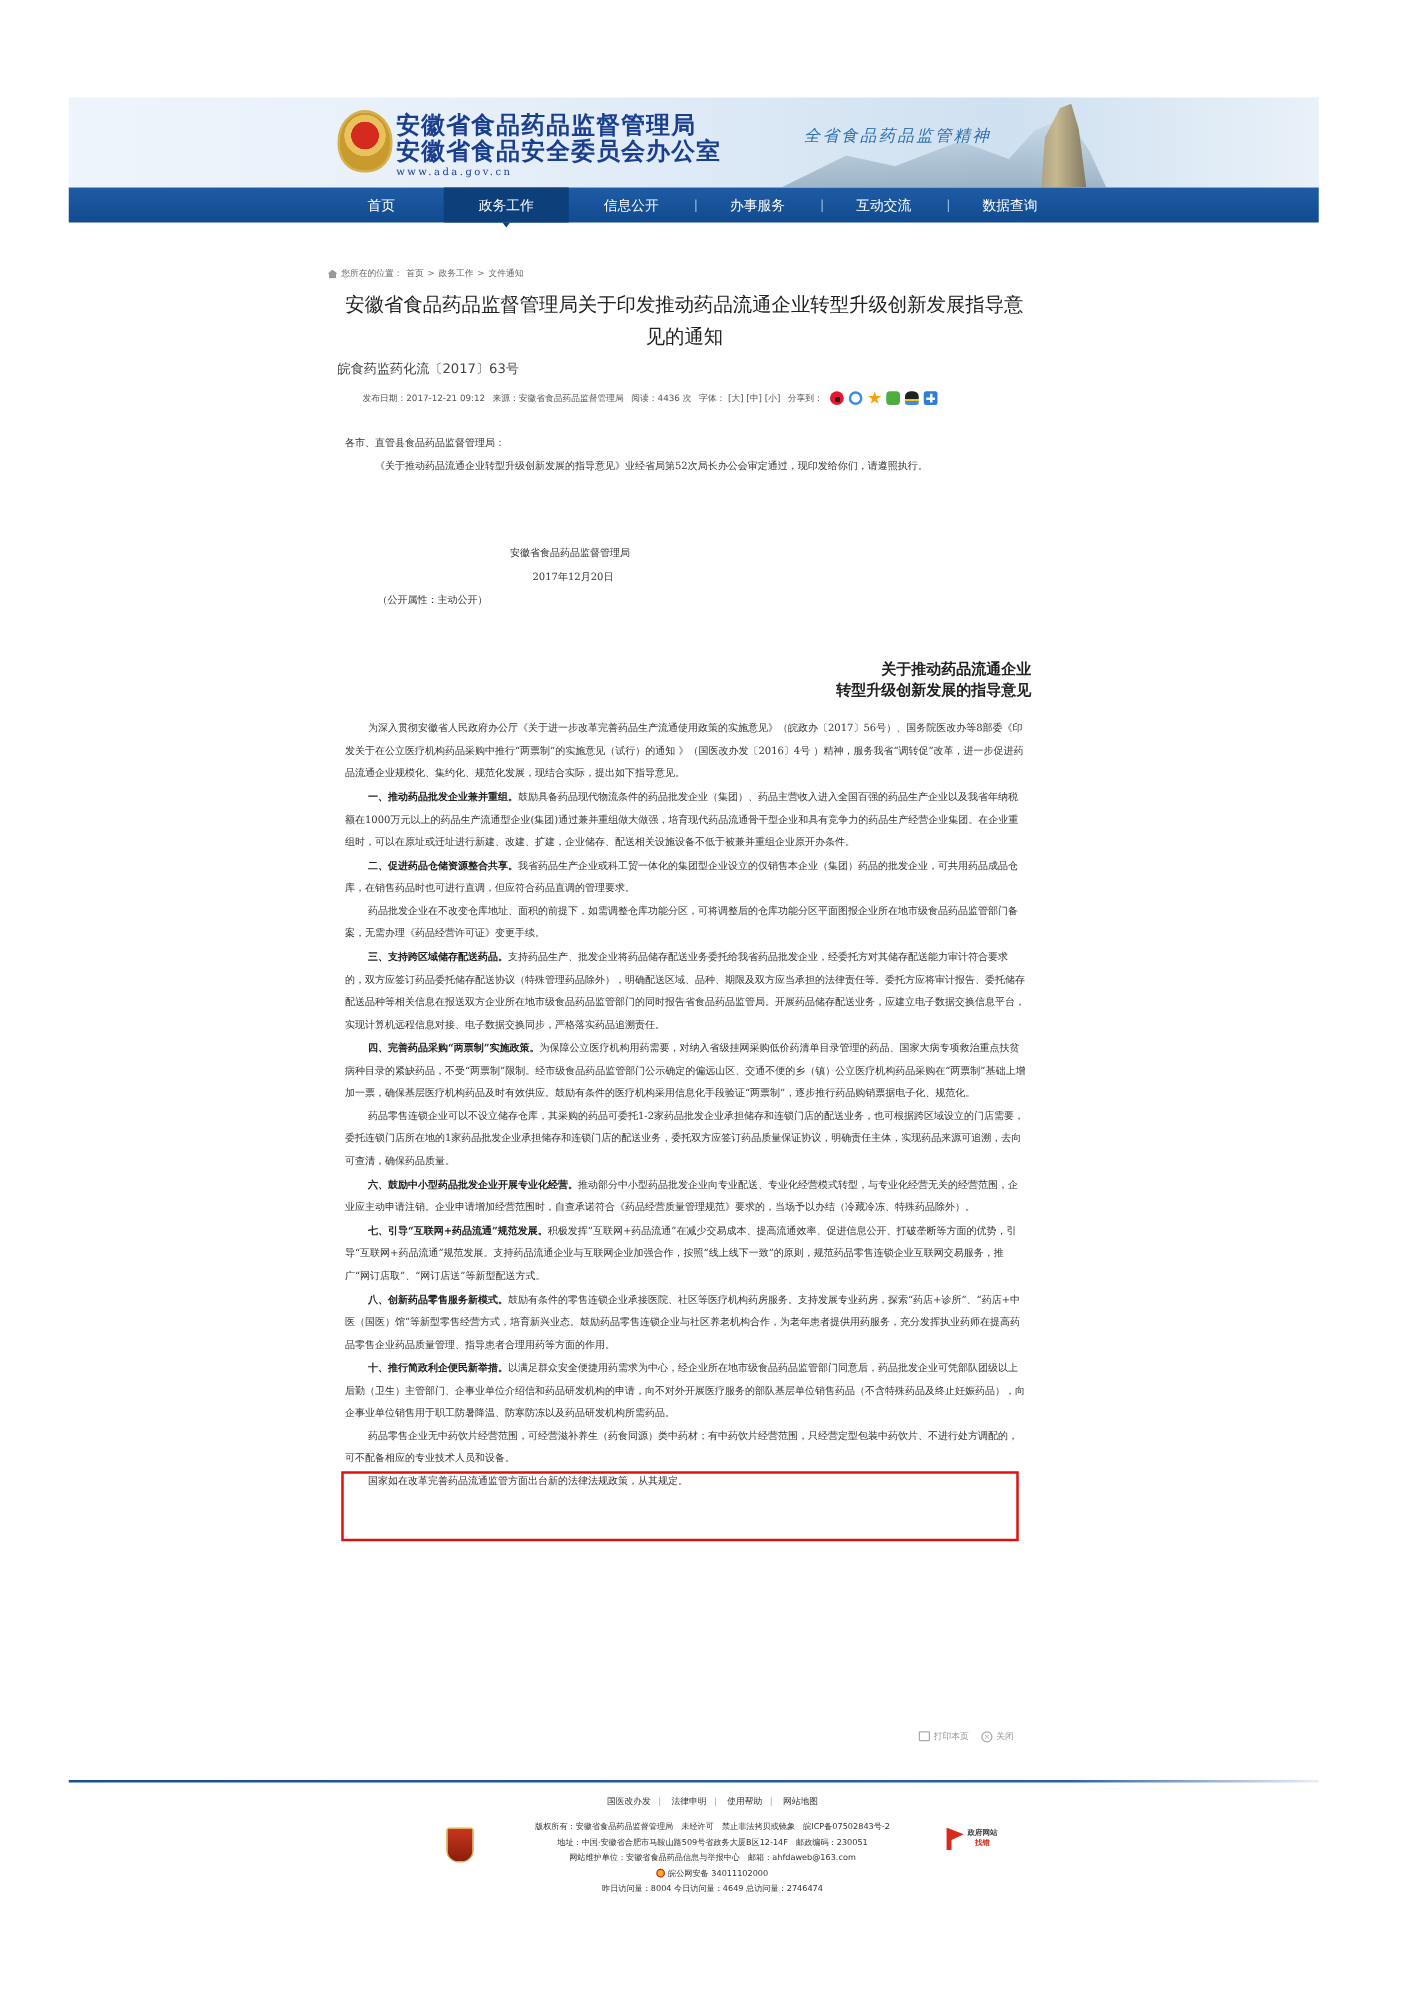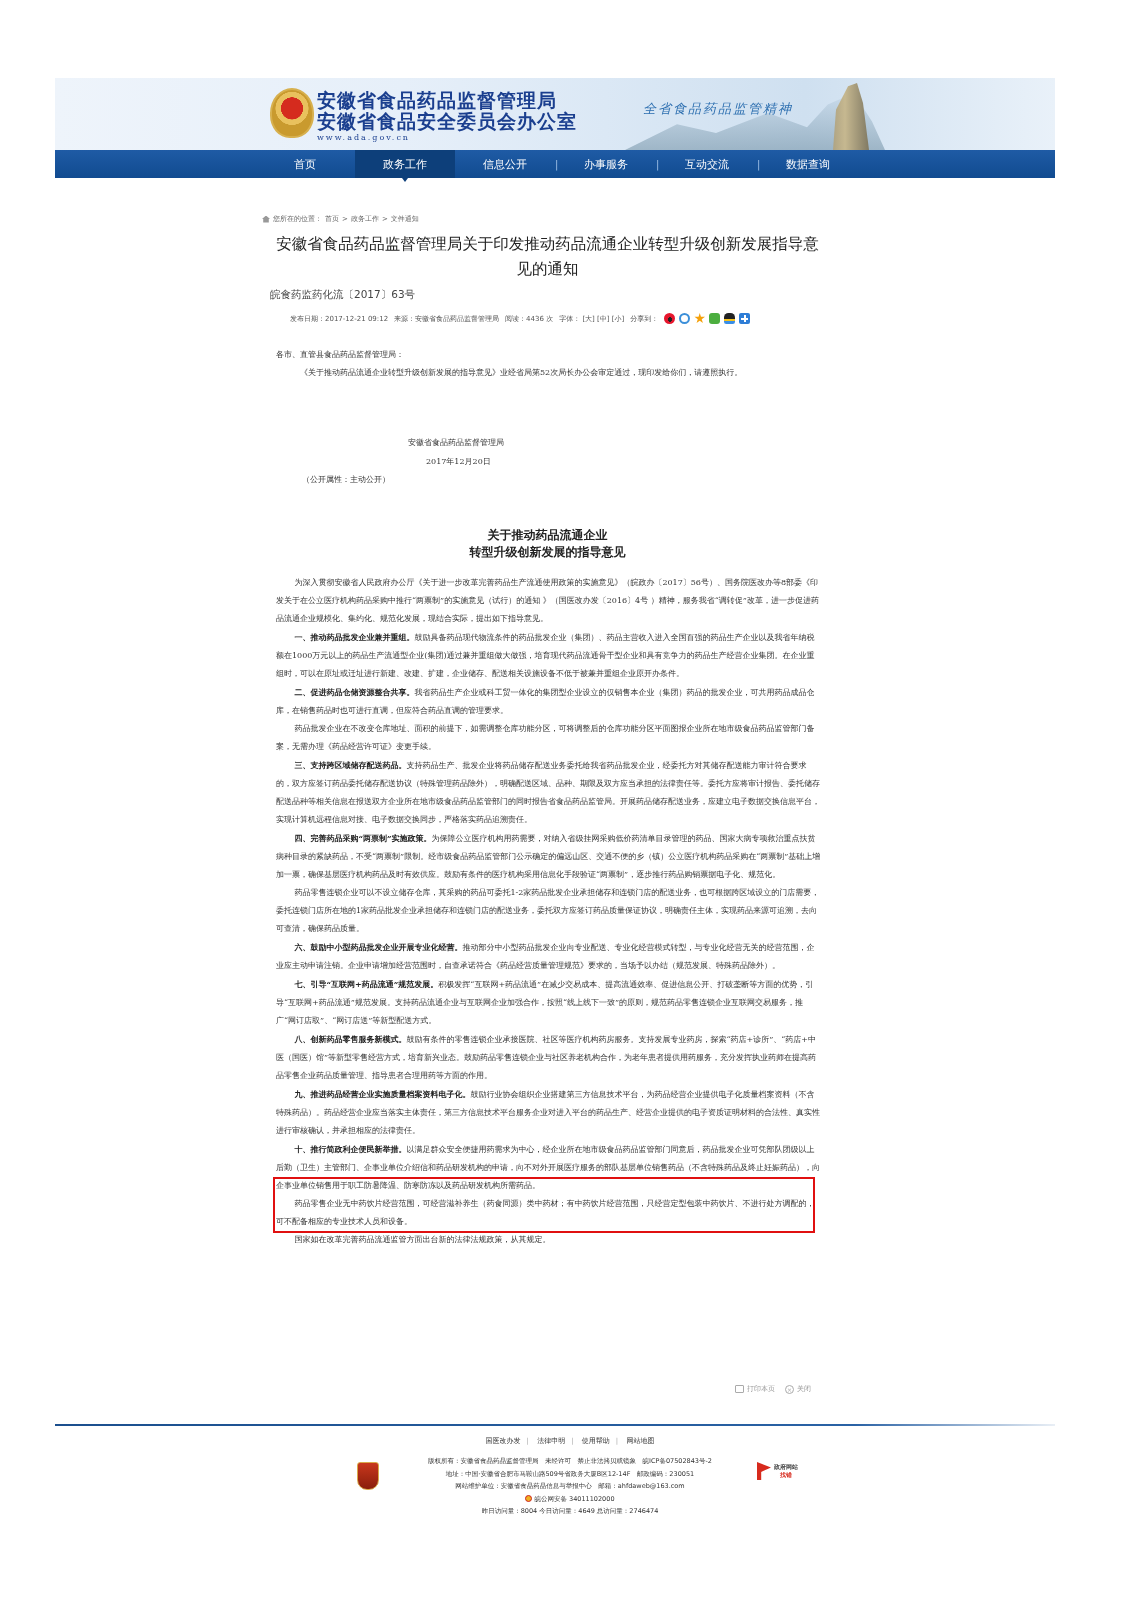--- a/index.html
+++ b/index.html
@@ -83,21 +83,21 @@
   .body-text { position: absolute; left: 276px; width: 546px; font-family: "DejaVu Serif", "Liberation Serif", serif; font-size: 8px; color: #333; }
   .p { line-height: 18px; }
   .indent { text-indent: 2.3em; }
   .bold { font-weight: bold; color: #222; }
 
   .signer { position: absolute; left: 408px; top: 437px; font-family: "DejaVu Serif", serif; font-size: 8px; color: #333; }
   .signdate { position: absolute; left: 426px; top: 456px; font-family: "DejaVu Serif", serif; font-size: 8px; color: #333; }
   .publicity { position: absolute; left: 302px; top: 474px; font-family: "DejaVu Serif", serif; font-size: 8px; color: #333; }
 
   .sub-title {
-    position: absolute; left: 270px; top: 527px; width: 555px; text-align: center;
+    position: absolute; left: 270px; top: 527px; width: 555px; text-align: right;
     font-family: "DejaVu Serif", "Liberation Serif", serif; font-weight: bold; font-size: 12px; line-height: 17px; color: #222;
   }
 
   .highlight-box {
     position: absolute; left: 273px; top: 1177px; width: 542px; height: 56px;
     border: 2.5px solid #e01010;
   }
 
   .actions { position: absolute; left: 735px; top: 1384px; display: flex; gap: 10px; font-size: 7px; color: #999; align-items: center; }
   .act { display: flex; align-items: center; gap: 3px; cursor: pointer; }
@@ -207,24 +207,23 @@
 
 <div class="body-text" style="top:574px;">
   <div class="p indent">为深入贯彻安徽省人民政府办公厅《关于进一步改革完善药品生产流通使用政策的实施意见》（皖政办〔2017〕56号）、国务院医改办等8部委《印发关于在公立医疗机构药品采购中推行“两票制”的实施意见（试行）的通知 》（国医改办发〔2016〕4号 ）精神，服务我省“调转促”改革，进一步促进药品流通企业规模化、集约化、规范化发展，现结合实际，提出如下指导意见。</div>
 
   <div class="p indent"><span class="bold">一、推动药品批发企业兼并重组。</span><span>鼓励具备药品现代物流条件的药品批发企业（集团）、药品主营收入进入全国百强的药品生产企业以及我省年纳税额在1000万元以上的药品生产流通型企业(集团)通过兼并重组做大做强，培育现代药品流通骨干型企业和具有竞争力的药品生产经营企业集团。在企业重组时，可以在原址或迁址进行新建、改建、扩建，企业储存、配送相关设施设备不低于被兼并重组企业原开办条件。</span></div>
   <div class="p indent"><span class="bold">二、促进药品仓储资源整合共享。</span><span>我省药品生产企业或科工贸一体化的集团型企业设立的仅销售本企业（集团）药品的批发企业，可共用药品成品仓库，在销售药品时也可进行直调，但应符合药品直调的管理要求。</span></div>
   <div class="p indent"><span>药品批发企业在不改变仓库地址、面积的前提下，如需调整仓库功能分区，可将调整后的仓库功能分区平面图报企业所在地市级食品药品监管部门备案，无需办理《药品经营许可证》变更手续。</span></div>
   <div class="p indent"><span class="bold">三、支持跨区域储存配送药品。</span><span>支持药品生产、批发企业将药品储存配送业务委托给我省药品批发企业，经委托方对其储存配送能力审计符合要求的，双方应签订药品委托储存配送协议（特殊管理药品除外），明确配送区域、品种、期限及双方应当承担的法律责任等。委托方应将审计报告、委托储存配送品种等相关信息在报送双方企业所在地市级食品药品监管部门的同时报告省食品药品监管局。开展药品储存配送业务，应建立电子数据交换信息平台，实现计算机远程信息对接、电子数据交换同步，严格落实药品追溯责任。</span></div>
   <div class="p indent"><span class="bold">四、完善药品采购“两票制”实施政策。</span><span>为保障公立医疗机构用药需要，对纳入省级挂网采购低价药清单目录管理的药品、国家大病专项救治重点扶贫病种目录的紧缺药品，不受“两票制”限制。经市级食品药品监管部门公示确定的偏远山区、交通不便的乡（镇）公立医疗机构药品采购在“两票制”基础上增加一票，确保基层医疗机构药品及时有效供应。鼓励有条件的医疗机构采用信息化手段验证“两票制”，逐步推行药品购销票据电子化、规范化。</span></div>
   <div class="p indent"><span>药品零售连锁企业可以不设立储存仓库，其采购的药品可委托1-2家药品批发企业承担储存和连锁门店的配送业务，也可根据跨区域设立的门店需要，委托连锁门店所在地的1家药品批发企业承担储存和连锁门店的配送业务，委托双方应签订药品质量保证协议，明确责任主体，实现药品来源可追溯，去向可查清，确保药品质量。</span></div>
-  <div class="p indent"><span class="bold">六、鼓励中小型药品批发企业开展专业化经营。</span><span>推动部分中小型药品批发企业向专业配送、专业化经营模式转型，与专业化经营无关的经营范围，企业应主动申请注销。企业申请增加经营范围时，自查承诺符合《药品经营质量管理规范》要求的，当场予以办结（规范发展、特殊药品除外）。</span></div>
+  <div class="p indent"><span class="bold">六、鼓励中小型药品批发企业开展专业化经营。</span><span>推动部分中小型药品批发企业向专业配送、专业化经营模式转型，与专业化经营无关的经营范围，企业应主动申请注销。企业申请增加经营范围时，自查承诺符合《药品经营质量管理规范》要求的，当场予以办结（冷藏冷冻、特殊药品除外）。</span></div>
   <div class="p indent"><span class="bold">七、引导“互联网+药品流通”规范发展。</span><span>积极发挥“互联网+药品流通”在减少交易成本、提高流通效率、促进信息公开、打破垄断等方面的优势，引导“互联网+药品流通”规范发展。支持药品流通企业与互联网企业加强合作，按照“线上线下一致”的原则，规范药品零售连锁企业互联网交易服务，推广“网订店取”、“网订店送”等新型配送方式。</span></div>
   <div class="p indent"><span class="bold">八、创新药品零售服务新模式。</span><span>鼓励有条件的零售连锁企业承接医院、社区等医疗机构药房服务。支持发展专业药房，探索“药店+诊所”、“药店+中医（国医）馆”等新型零售经营方式，培育新兴业态。鼓励药品零售连锁企业与社区养老机构合作，为老年患者提供用药服务，充分发挥执业药师在提高药品零售企业药品质量管理、指导患者合理用药等方面的作用。</span></div>
-  <div class="p indent"><span class="bold">九、推进药品经营企业实施质量档案资料电子化。</span><span>鼓励行业协会组织企业搭建第三方信息技术平台，为药品经营企业提供电子化质量档案资料（不含特殊药品）。药品经营企业应当落实主体责任，第三方信息技术平台服务企业对进入平台的药品生产、经营企业提供的电子资质证明材料的合法性、真实性进行审核确认，并承担相应的法律责任。</span></div>
   <div class="p indent"><span class="bold">十、推行简政利企便民新举措。</span><span>以满足群众安全便捷用药需求为中心，经企业所在地市级食品药品监管部门同意后，药品批发企业可凭部队团级以上后勤（卫生）主管部门、企事业单位介绍信和药品研发机构的申请，向不对外开展医疗服务的部队基层单位销售药品（不含特殊药品及终止妊娠药品），向企事业单位销售用于职工防暑降温、防寒防冻以及药品研发机构所需药品。</span></div>
   <div class="p indent"><span>药品零售企业无中药饮片经营范围，可经营滋补养生（药食同源）类中药材；有中药饮片经营范围，只经营定型包装中药饮片、不进行处方调配的，可不配备相应的专业技术人员和设备。</span></div>
   <div class="p indent"><span>国家如在改革完善药品流通监管方面出台新的法律法规政策，从其规定。</span></div>
 </div>
 
 <div class="highlight-box"></div>
 
 <div class="actions">
   <span class="act">
     <span class="print-icon"></span>

